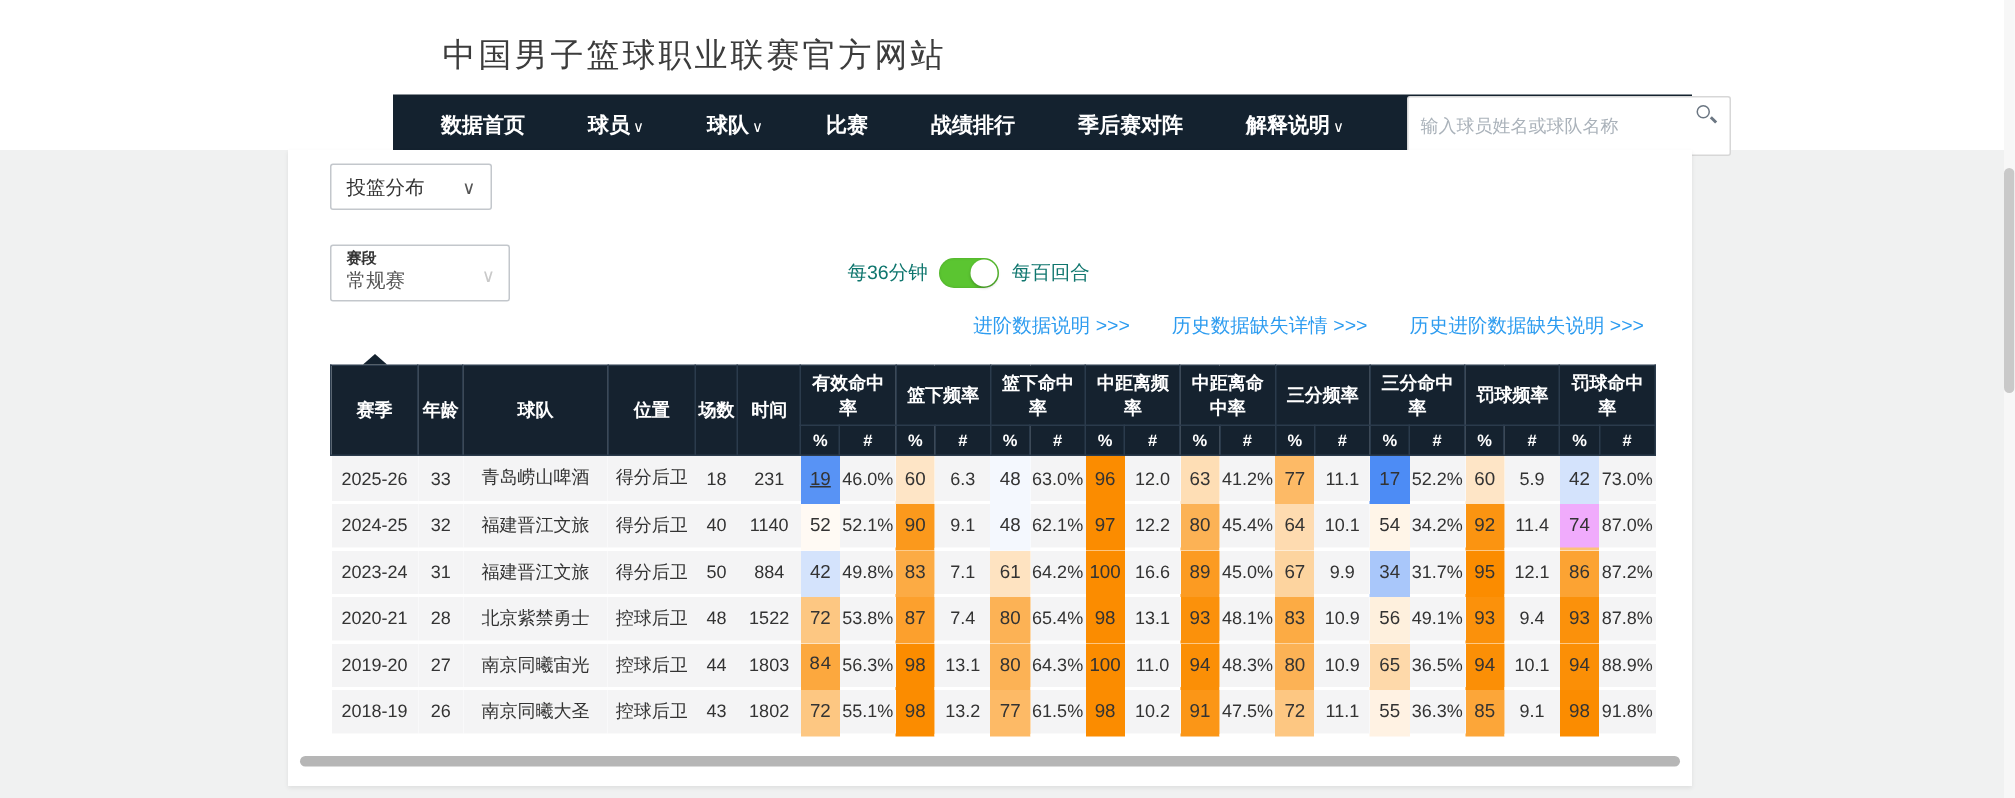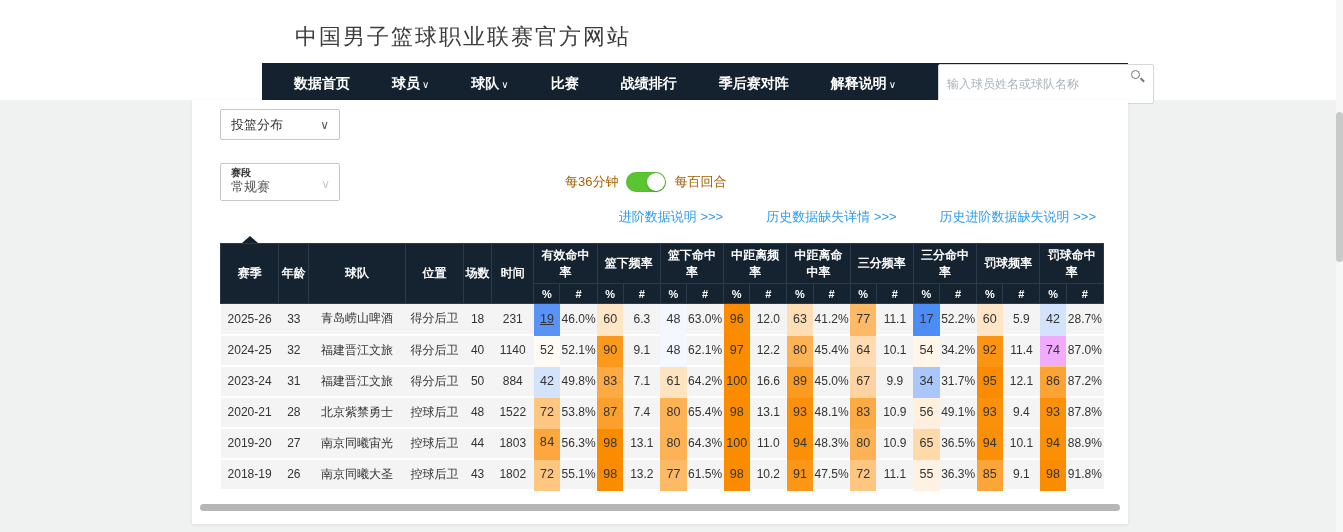--- a/index.html
+++ b/index.html
@@ -21,37 +21,37 @@
   .search-wrap { margin-left:auto; margin-right:38px; position:relative; }
   .search-input { width:216px; height:40px; border:1px solid #d7d7d7; background:#ffffff; border-radius:2px;
                   font-size:12px; padding:0 28px 0 8px; color:#333; font-family:inherit; }
   .search-input::placeholder { color:#aab2ba; }
   .search-icon { position:absolute; right:8px; top:5px; width:16px; height:16px; cursor:pointer; }
   .search-icon .lens { position:absolute; left:1px; top:1px; width:9px; height:9px; border:1.5px solid #6b7682; border-radius:50%; }
   .search-icon .handle { position:absolute; left:10px; top:10px; width:5px; height:1.5px; background:#6b7682; transform:rotate(45deg); }
 
   .card { position:absolute; left:192px; top:100px; width:936px; height:424px; background:#ffffff; box-shadow:0 1px 3px rgba(0,0,0,.08); }
 
-  .select1 { position:absolute; left:28px; top:9px; width:120px; height:31px; border:1px solid #c3c7cc; border-radius:2px;
+  .select1 { position:absolute; left:28px; top:9px; width:108px; height:31px; border:1px solid #c3c7cc; border-radius:2px;
              background:#fff; display:flex; align-items:center; padding:0 10px; font-size:13px; color:#333; cursor:pointer; }
   .select1 .chev { margin-left:auto; font-size:12px; color:#555; }
   .select2 { position:absolute; left:28px; top:63px; width:120px; height:38px; border:1px solid #c3c7cc; border-radius:2px;
              background:#fff; padding:3px 10px; cursor:pointer; position:absolute; }
   .select2 .lbl { font-size:10px; color:#333; font-weight:bold; line-height:1.2; }
   .select2 .val { font-size:13px; color:#555; line-height:1.3; }
   .select2 .chev { position:absolute; right:9px; top:13px; font-size:12px; color:#c9c9c9; }
 
-  .toggle-row { position:absolute; left:373px; top:72px; display:flex; align-items:center; font-size:13px; color:#a16207; }
+  .toggle-row { position:absolute; left:373px; top:72px; display:flex; align-items:center; font-size:13px; color:#0f766e; }
   .toggle { width:40px; height:20px; background:#5bc531; border-radius:10px; margin:0 8px; position:relative; cursor:pointer;
             box-shadow:inset 0 0 2px rgba(0,0,0,.15); }
   .toggle .knob { position:absolute; right:1px; top:1px; width:18px; height:18px; background:#fff; border-radius:50%;
                   box-shadow:0 1px 2px rgba(0,0,0,.25); }
 
   .note-line { position:absolute; left:30px; top:108px; font-size:13px; color:#2d9cf0; }
-  .links-row { position:absolute; right:32px; top:108px; display:flex; gap:43px; font-size:13px; }
+  .links-row { position:absolute; right:32px; top:108px; display:flex; gap:28px; font-size:13px; }
   .links-row a { color:#2d9cf0; text-decoration:none; cursor:pointer; white-space:nowrap; }
 
   .table-wrap { position:absolute; left:28px; top:143px; width:884px; }
   .sort-notch { position:absolute; left:22px; top:-7px; width:0; height:0;
                 border-left:8px solid transparent; border-right:8px solid transparent; border-bottom:7px solid #14222f; }
   table { border-collapse:collapse; table-layout:fixed; width:884px; }
   th { background:#15222f; color:#fff; border:1px solid #2b3b4c; text-align:center; font-weight:bold; }
   th.idh { font-size:12px; padding:4px 1px; }
   th.gh  { font-size:12px; padding:3px 2px; height:40px; line-height:1.35; }
   th.sh  { font-size:11px; height:20px; }
@@ -200,21 +200,21 @@
             <td>12.0</td>
             <td class="pct-cell" style="background: rgb(254, 222, 181); border-bottom-color: rgb(254, 222, 181);">63</td>
             <td>41.2%</td>
             <td class="pct-cell" style="background: rgb(253, 186, 102); border-bottom-color: rgb(253, 186, 102);">77</td>
             <td>11.1</td>
             <td class="pct-cell" style="background: rgb(77, 140, 245); border-bottom-color: rgb(77, 140, 245);">17</td>
             <td>52.2%</td>
             <td class="pct-cell" style="background: rgb(254, 229, 198); border-bottom-color: rgb(254, 229, 198);">60</td>
             <td>5.9</td>
             <td class="pct-cell" style="background: rgb(212, 227, 252); border-bottom-color: rgb(212, 227, 252);">42</td>
-            <td>28.7%</td>
+            <td>73.0%</td>
           </tr>
           <tr>
             <td>2024-25</td>
             <td>32</td>
             <td>福建晋江文旅</td>
             <td>得分后卫</td>
             <td>40</td>
             <td>1140</td>
             <td class="pct-cell" style="background: rgb(255, 250, 244); border-bottom-color: rgb(255, 250, 244);">52</td>
             <td>52.1%</td>

